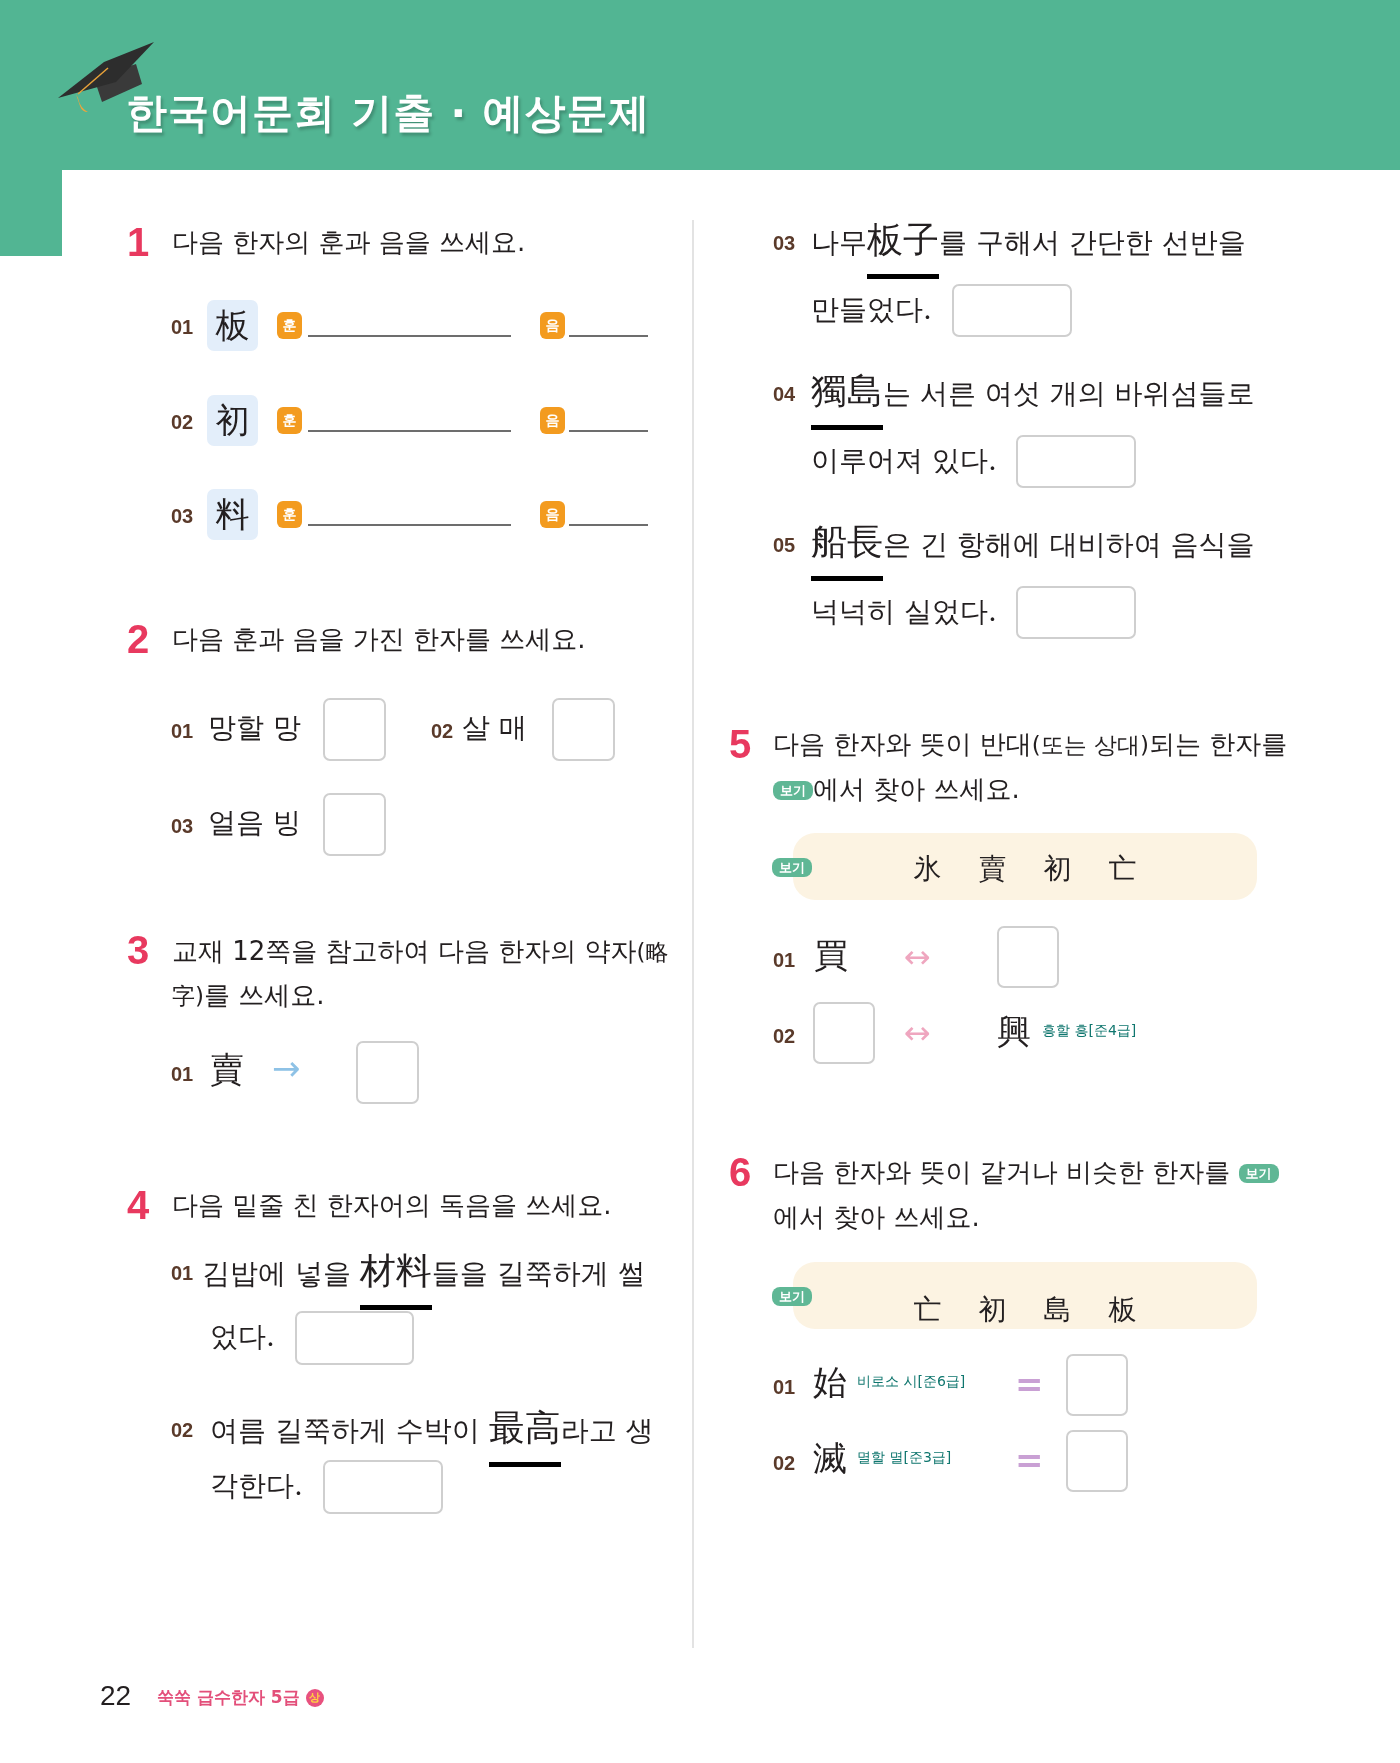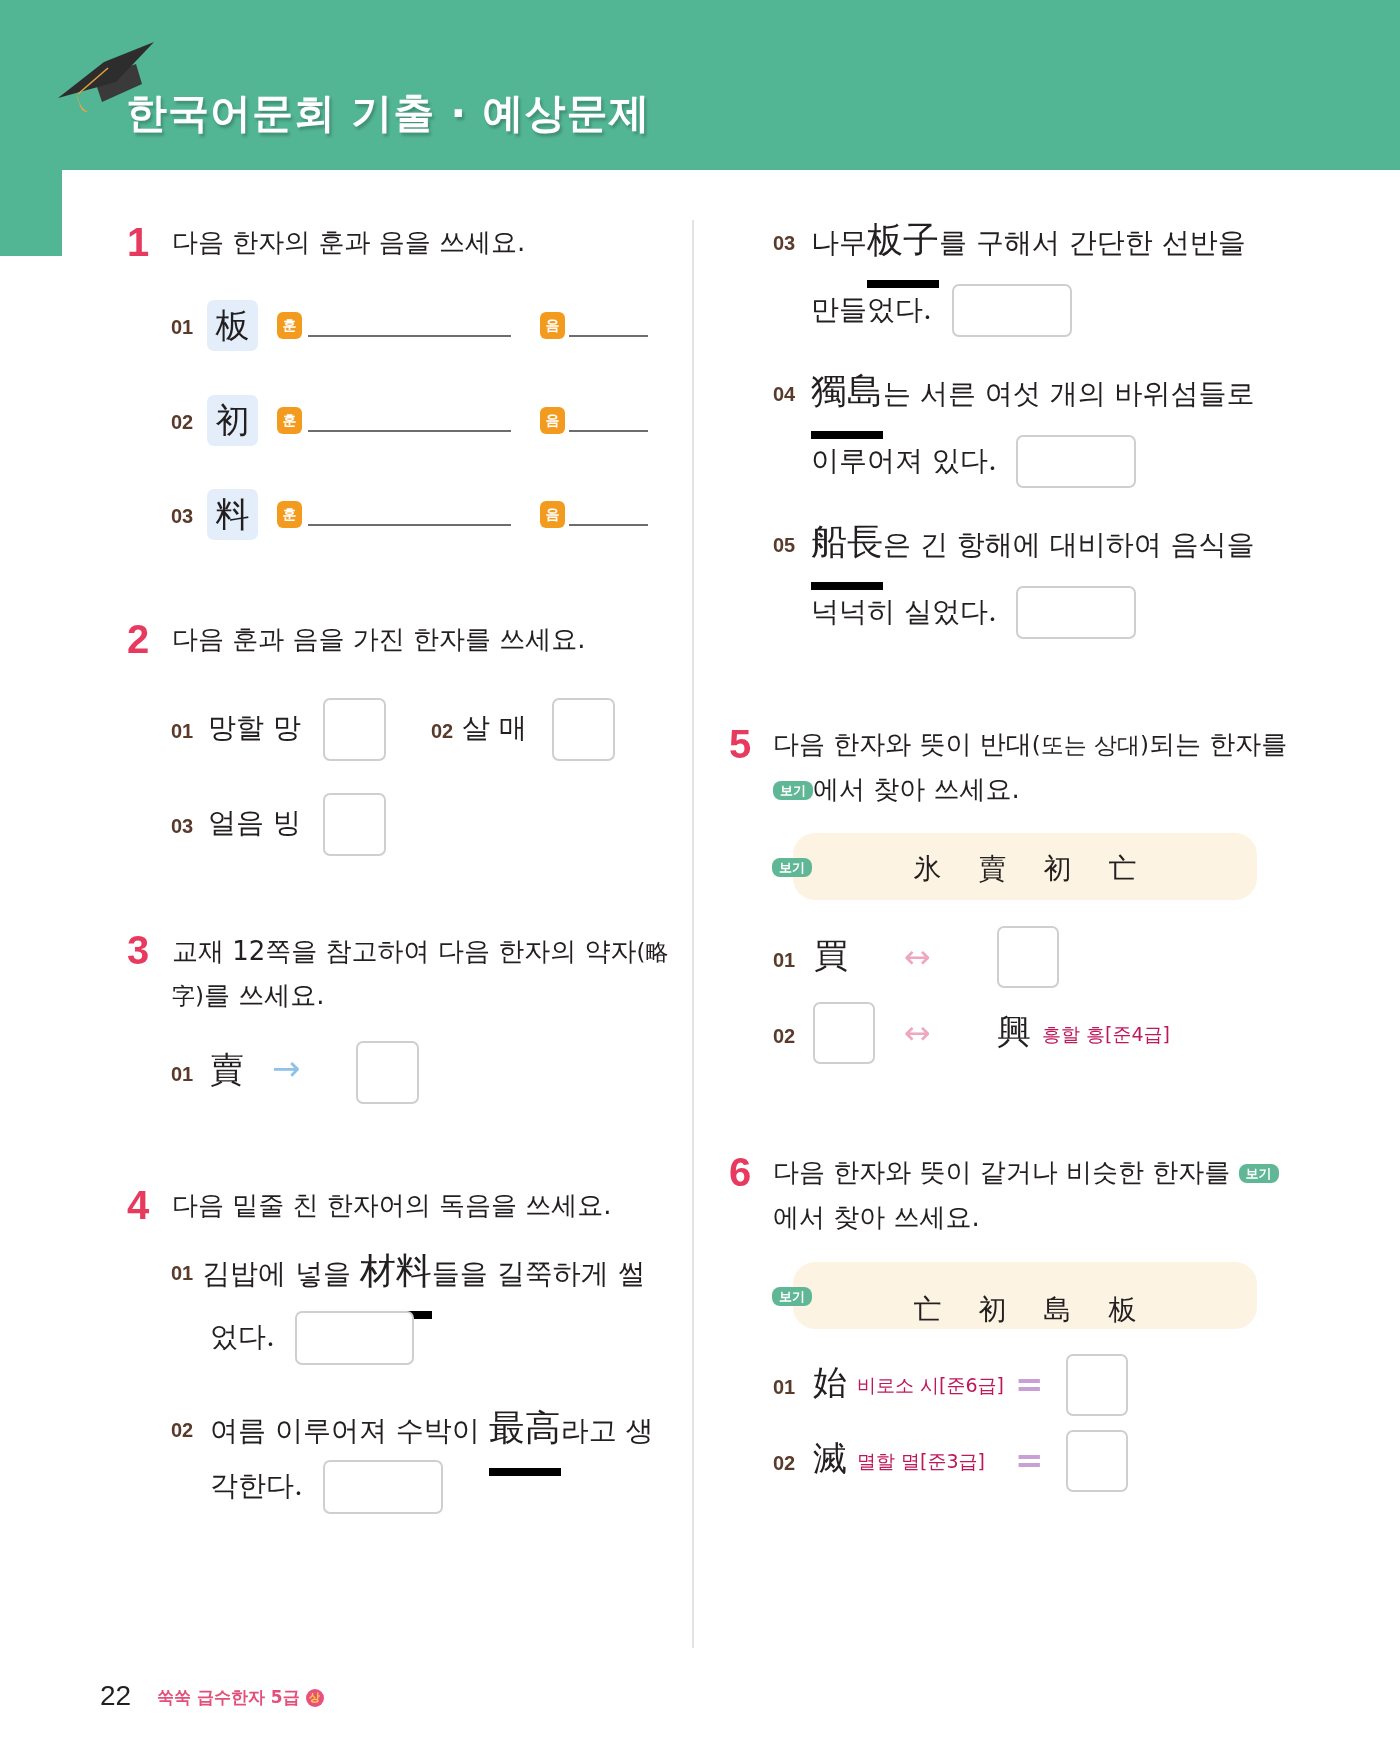--- a/index.html
+++ b/index.html
@@ -19,30 +19,30 @@
   .small { font-size:23px; }
   .inum { font-size:20px; font-weight:bold; color:#5a3a2a; font-family:"Liberation Sans",sans-serif; line-height:1; }
   .body { font-size:28px; line-height:1; white-space:nowrap; color:#231f20; font-family:"DejaVu Serif","Liberation Serif",serif; }
   .kanji-box { width:51px; height:51px; background:#e3eefa; border-radius:7px; display:flex; align-items:center; justify-content:center;
                font-size:34px; font-family:"DejaVu Serif","Liberation Serif",serif; }
   .badge { width:25px; height:27px; background:#f39b1f; color:#fff; border-radius:6px; font-size:14px; font-weight:bold;
            display:flex; align-items:center; justify-content:center; }
   .line { height:2px; background:#6d6d6d; }
   .box { border:2px solid #cfcfcf; border-radius:7px; background:#fff; box-sizing:border-box; }
   .kanji { font-size:36px; font-family:"DejaVu Serif","Liberation Serif",serif; line-height:1; }
-  .ul { border-bottom:8px solid #000000; padding-bottom:20px; }
+  .ul { border-bottom:5px solid #000000; padding-bottom:14px; }
   .bogi-badge { background:#5fb795; color:#fff; font-size:13px; font-weight:bold; border-radius:8px; padding:3px 7px;
                 display:inline-block; line-height:1; }
   .bogi-box { background:#fcf3e2; border-radius:22px; }
   .bogi-chars { font-size:28px; font-family:"DejaVu Serif","Liberation Serif",serif; letter-spacing:0; }
   .bogi-chars span { display:inline-block; width:65px; text-align:center; }
   .arrow-blue { color:#8ec2e6; font-size:34px; }
   .arrow-pink { color:#efa6bf; font-size:32px; }
   .eq { color:#c9a0d4; font-size:34px; font-weight:bold; }
-  .note { font-size:19px; color:#be185d; white-space:nowrap; }
+  .note { font-size:14px; color:#0f766e; white-space:nowrap; }
   .footer-num { font-size:28px; color:#231f20; font-family:Liberation Sans, sans-serif; }
   .footer-text { font-size:17px; font-weight:bold; color:#e34f7a; white-space:nowrap; }
   .footer-badge { display:inline-block; width:18px; height:18px; border-radius:50%; background:#e8517e; color:#ffd23f;
                   font-size:11px; text-align:center; line-height:18px; vertical-align:middle; font-weight:bold; }
 </style>
 </head>
 <body>
 
 <div class="abs band"></div>
 <div class="abs band-left"></div>
@@ -115,21 +115,21 @@
 
 <div class="abs inum" style="left:171px;top:1263px;">01</div>
 <div class="abs body" style="left:202px;top:1253px;">
   <span>김밥에 넣을 </span><span class="ul kanji">材料</span><span>들을 길쭉하게 썰</span>
 </div>
 <div class="abs body" style="left:210px;top:1323px;">었다.</div>
 <div class="abs box" style="left:295px;top:1311px;width:119px;height:54px;"></div>
 
 <div class="abs inum" style="left:171px;top:1420px;">02</div>
 <div class="abs body" style="left:210px;top:1410px;">
-  <span>여름 이루어져 수박이 </span><span class="ul kanji">最高</span><span>라고 생</span>
+  <span>여름 길쭉하게 수박이 </span><span class="ul kanji">最高</span><span>라고 생</span>
 </div>
 <div class="abs body" style="left:210px;top:1472px;">각한다.</div>
 <div class="abs box" style="left:323px;top:1460px;width:120px;height:54px;"></div>
 
 <div class="abs inum" style="left:773px;top:233px;">03</div>
 <div class="abs body" style="left:811px;top:222px;">
   <span>나무</span><span class="ul kanji">板子</span><span>를 구해서 간단한 선반을</span>
 </div>
 <div class="abs body" style="left:811px;top:296px;">만들었다.</div>
 <div class="abs box" style="left:952px;top:284px;width:120px;height:53px;"></div>

